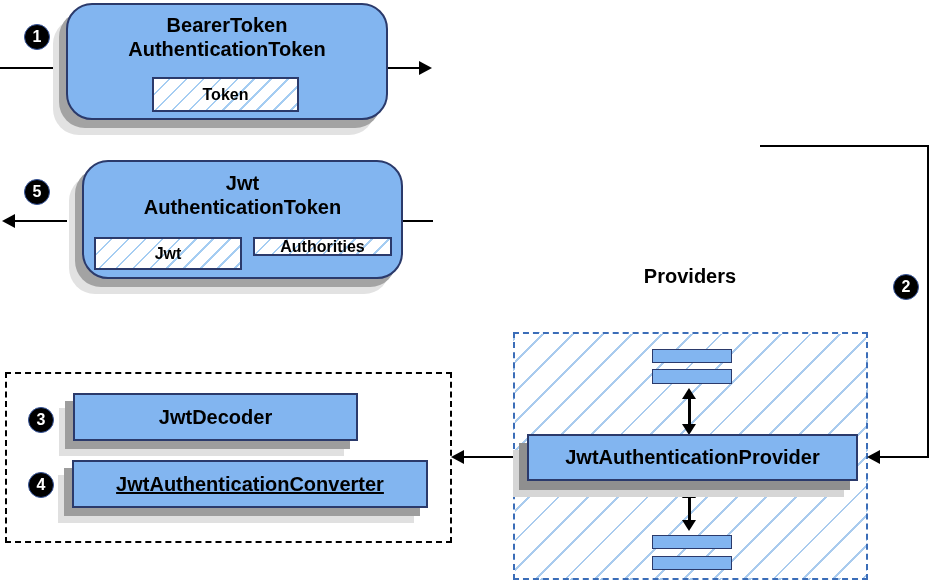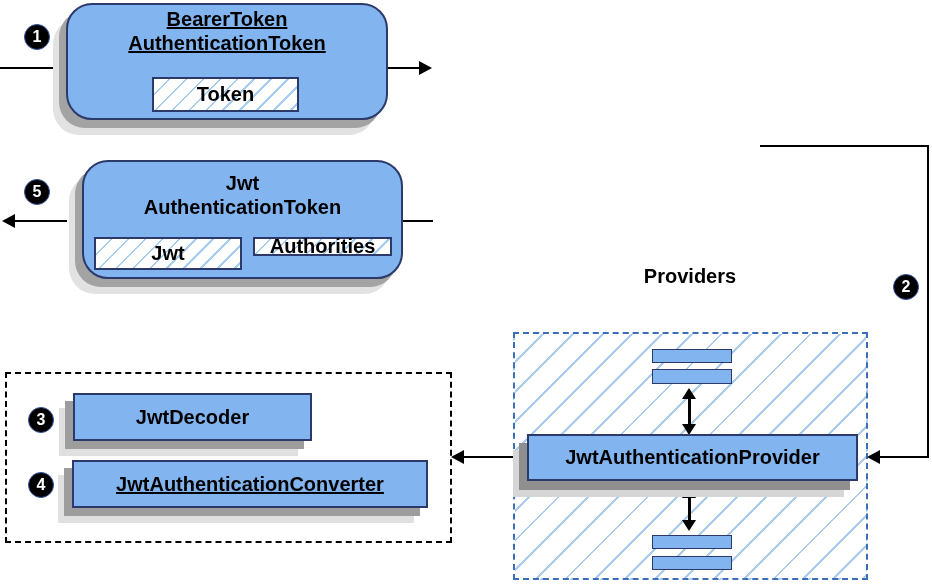--- a/index.html
+++ b/index.html
@@ -27,21 +27,21 @@
     line-height:24px;
     color:#000;
   }
   .chip{
     position:absolute;
     box-sizing:border-box;
     border:2px solid #2b3a6b;
     background-color:#ffffff;
     background-image:repeating-linear-gradient(135deg, rgba(255,255,255,0) 0px, rgba(255,255,255,0) 10px, #a5cdf2 10px, #a5cdf2 12px);
     display:flex;align-items:center;justify-content:center;
-    font-weight:bold;font-size:20px;color:#000;
+    font-weight:bold;font-size:16px;color:#000;
   }
   .flatbox{
     position:absolute;
     background:#82b5f0;
     border:2px solid #2b3a6b;
     box-sizing:border-box;
     box-shadow:-8px 8px 0 0 #9d9d9d, -14px 15px 0 0 #e0e0e0;
     display:flex;align-items:center;justify-content:center;
     font-weight:bold;font-size:20px;color:#000;
   }
@@ -131,21 +131,21 @@
     <div class="line" style="left:688px;top:497px;width:3px;height:24px;"></div>
     <div class="ah ah-down" style="left:682px;top:520px;"></div>
   </div>
 
   <div class="mini-rect" style="left:652px;top:349px;"></div>
   <div class="mini-rect" style="left:652px;top:369px;height:15px;"></div>
   <div class="mini-rect" style="left:652px;top:535px;"></div>
   <div class="mini-rect" style="left:652px;top:556px;"></div>
 
   <div class="node rounded" style="left:66px;top:3px;width:322px;height:117px;">
-    <div class="node-title" style="margin-top:2px;text-decoration:underline;">
+    <div class="node-title" style="margin-top:8px;">
       <div>BearerToken</div>
       <div>AuthenticationToken</div>
     </div>
     <div class="chip" style="left:84px;top:72px;width:147px;height:35px;">
       <span>Token</span>
     </div>
   </div>
 
 
   <div class="node rounded" style="left:82px;top:160px;width:321px;height:119px;">
@@ -162,21 +162,21 @@
   </div>
 
   <div class="group-label" style="left:560px;top:264px;width:260px;">
     <div>Providers</div>
   </div>
 
   <div class="flatbox" style="left:527px;top:434px;width:331px;height:47px;box-shadow:-8px 9px 0 0 #8f8f8f,-14px 16px 0 0 #d6d6d6;">
     <span>JwtAuthenticationProvider</span>
   </div>
 
-  <div class="flatbox" style="left:73px;top:393px;width:239px;height:48px;">
+  <div class="flatbox" style="left:73px;top:393px;width:285px;height:48px;">
     <span>JwtDecoder</span>
   </div>
 
   <div class="flatbox" style="left:72px;top:460px;width:356px;height:48px;text-decoration:underline;">
     <span>JwtAuthenticationConverter</span>
   </div>
 
   <div class="badge" style="left:24px;top:24px;">
     <span>1</span>
   </div>

